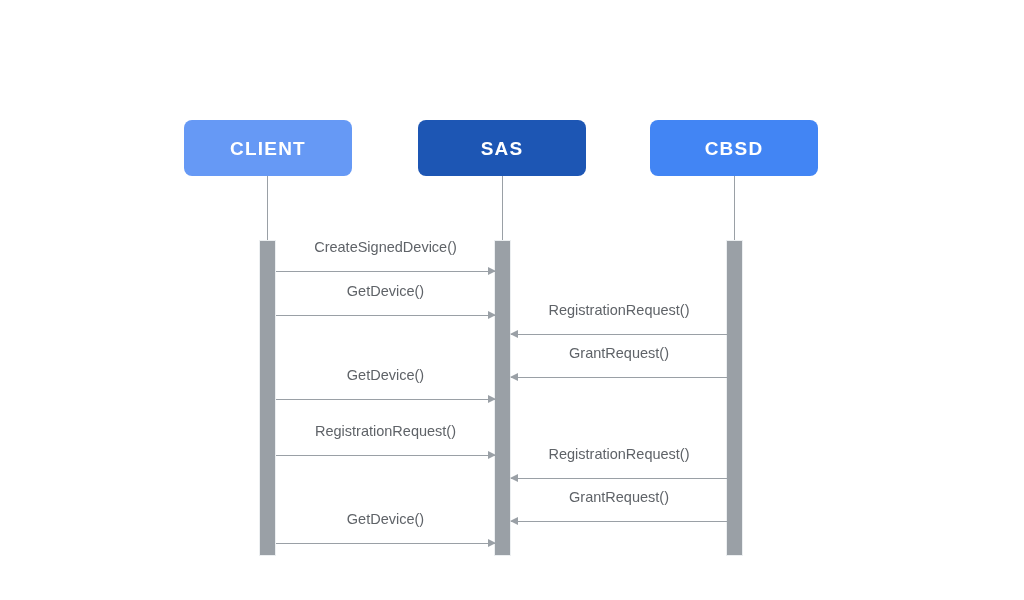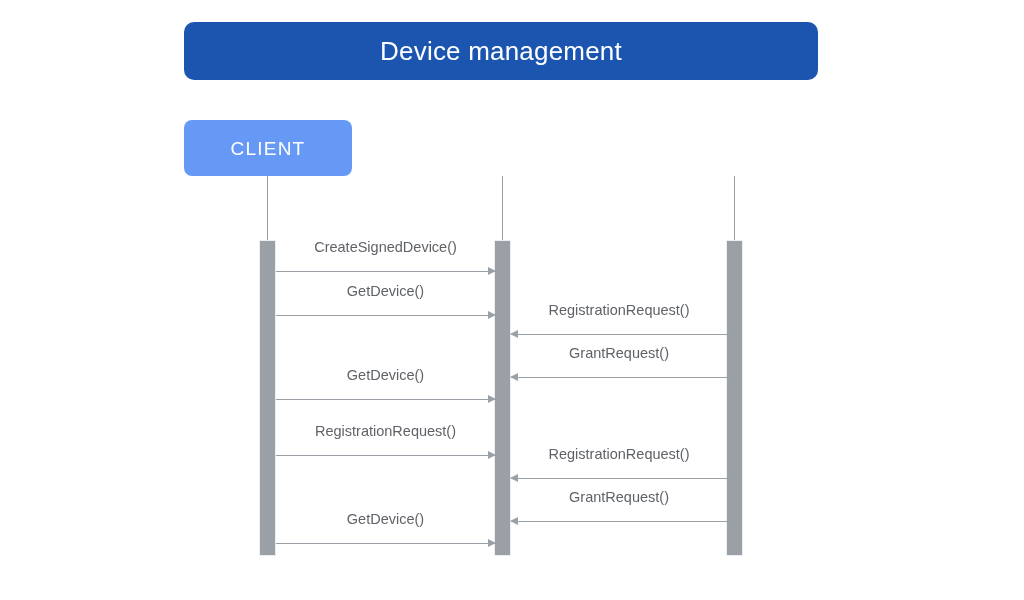--- a/index.html
+++ b/index.html
@@ -51,21 +51,21 @@
     width: 168px;
     height: 56px;
     border-radius: 8px;
     display: flex;
     align-items: center;
     justify-content: center;
   }
   .participant .participant-label {
     color: #ffffff;
     font-size: 19px;
-    font-weight: 400;
+    font-weight: 700;
     letter-spacing: 1.2px;
     line-height: 1;
   }
   .p-client { left: 184px;  background: #6699F5; }
   .p-sas    { left: 418px;  background: #1D56B4; }
   .p-cbsd   { left: 650px;  background: #4285F4; }
 
   
   .lifeline {
     position: absolute;
@@ -135,26 +135,29 @@
   
   .seg-left  { left: 276px; width: 219px; }
   
   .seg-right { left: 511px; width: 216px; }
 </style>
 </head>
 <body>
 
 <div id="diagram-canvas">
 
-  <div class="title-bar">
-    <span class="title-text">Device management</span>
-  </div>
 
   <div class="participant p-client">
     <span class="participant-label">CLIENT</span>
+  </div>
+  <div class="participant p-sas">
+    <span class="participant-label">SAS</span>
+  </div>
+  <div class="participant p-cbsd">
+    <span class="participant-label">CBSD</span>
   </div>
 
   <div class="lifeline ll-client"></div>
   <div class="lifeline ll-sas"></div>
   <div class="lifeline ll-cbsd"></div>
 
   <div class="activation act-client"></div>
   <div class="activation act-sas"></div>
   <div class="activation act-cbsd"></div>
 

